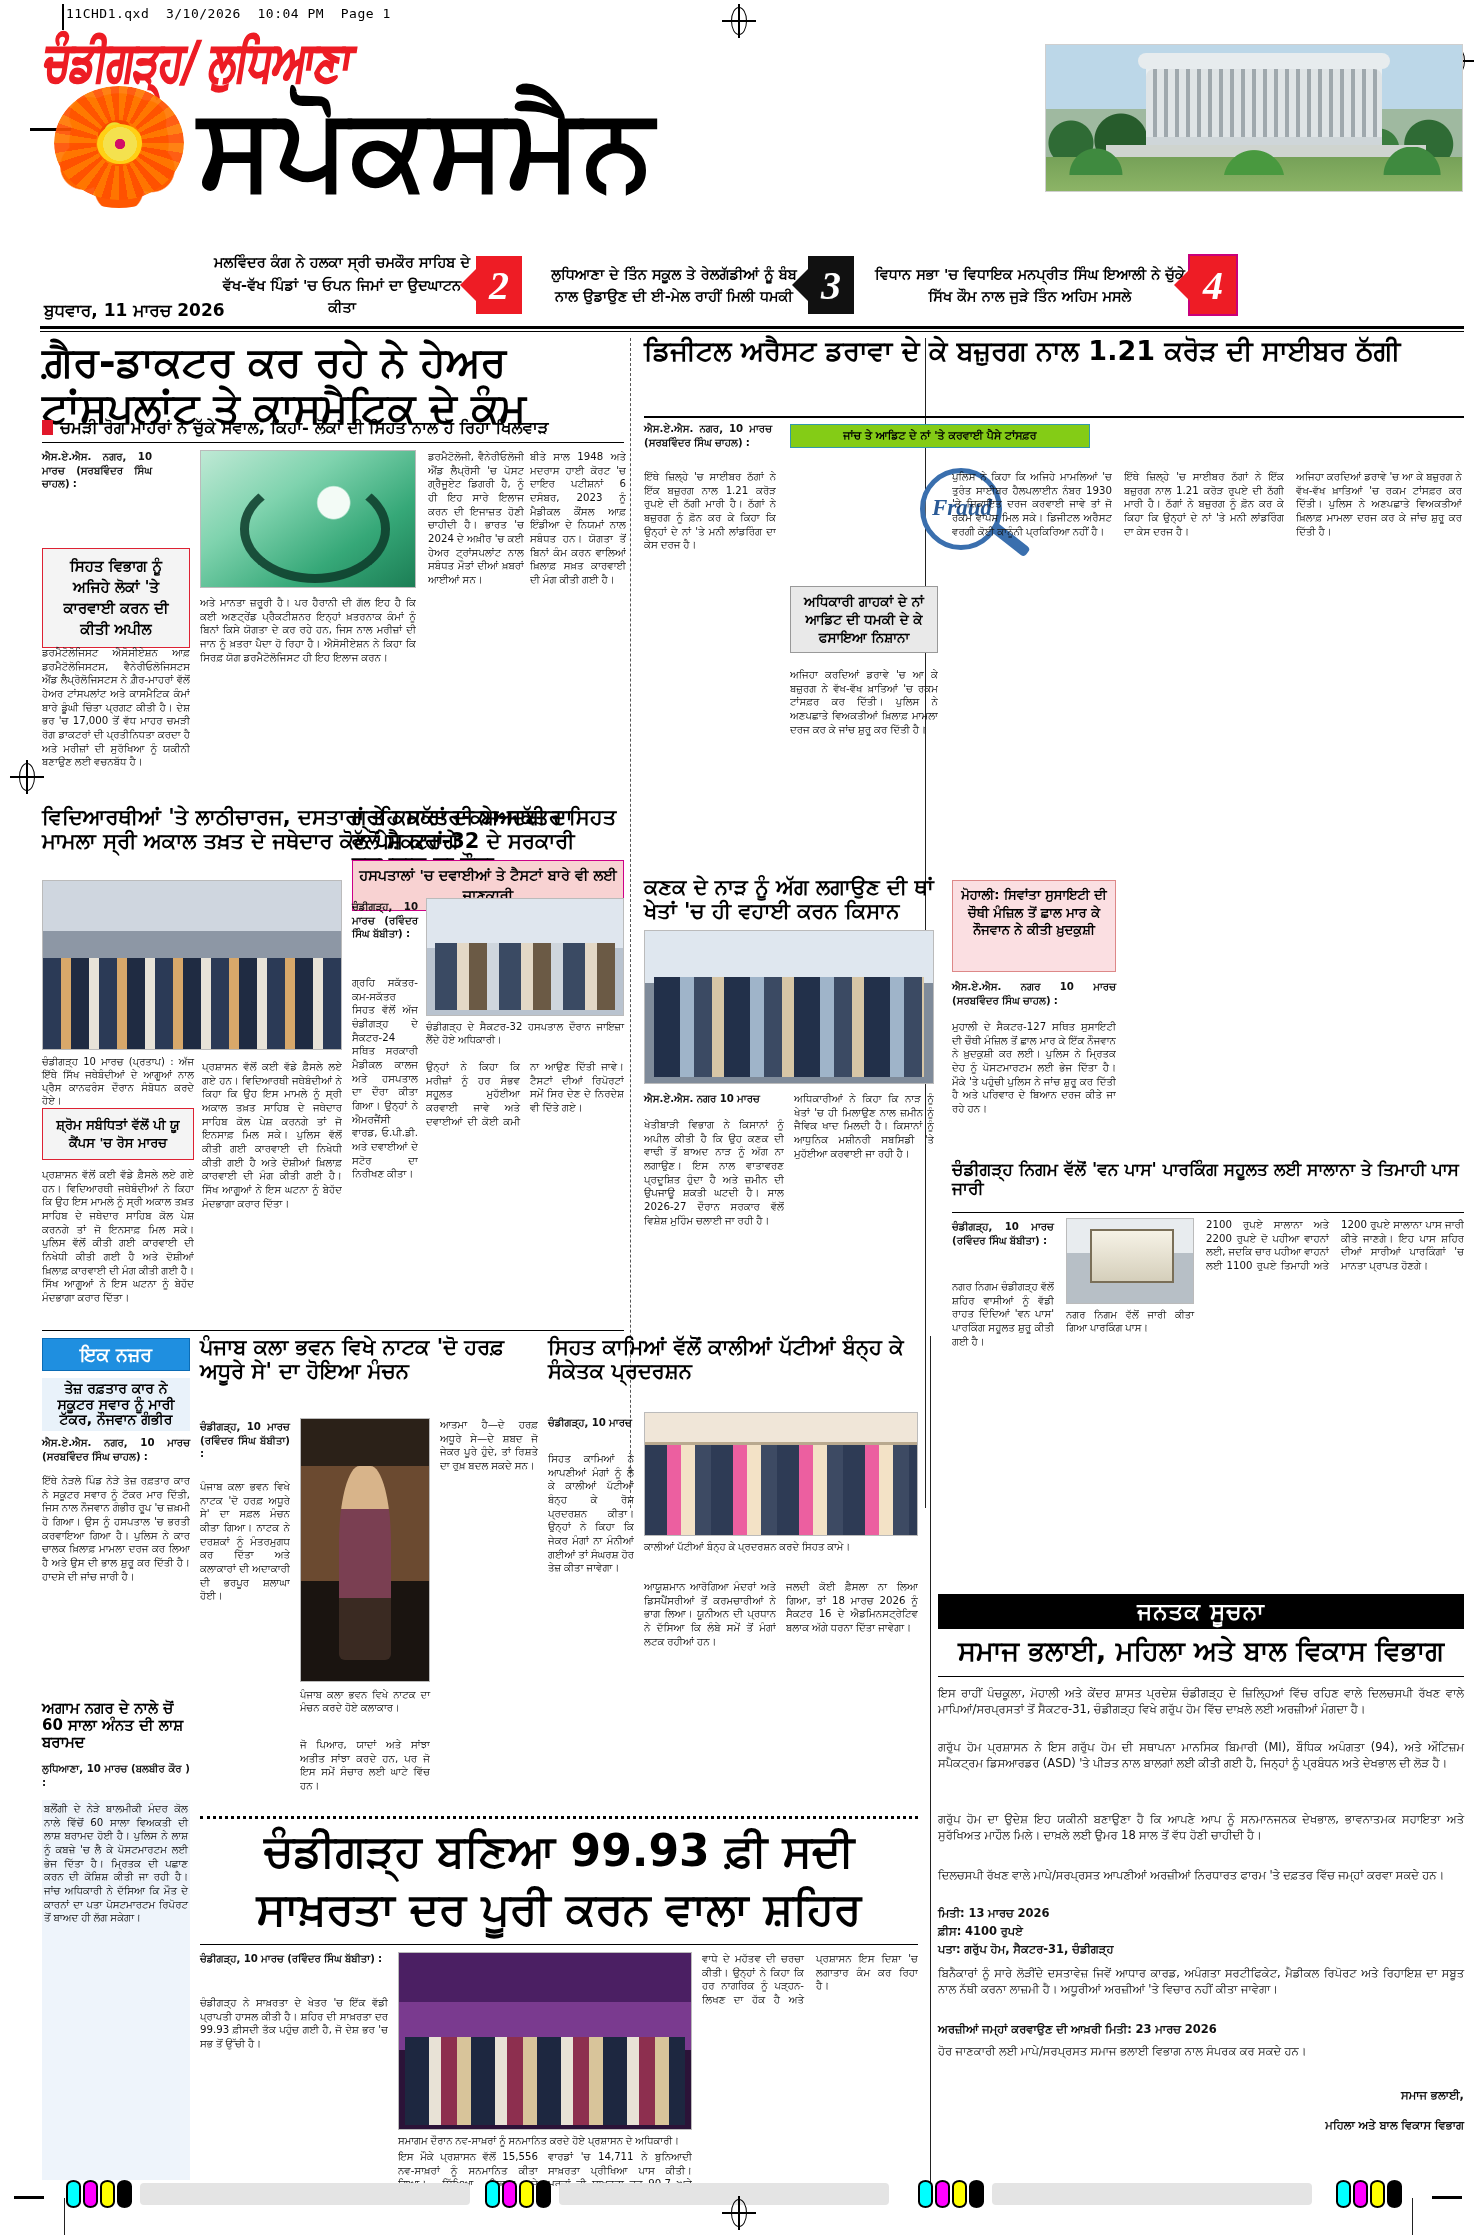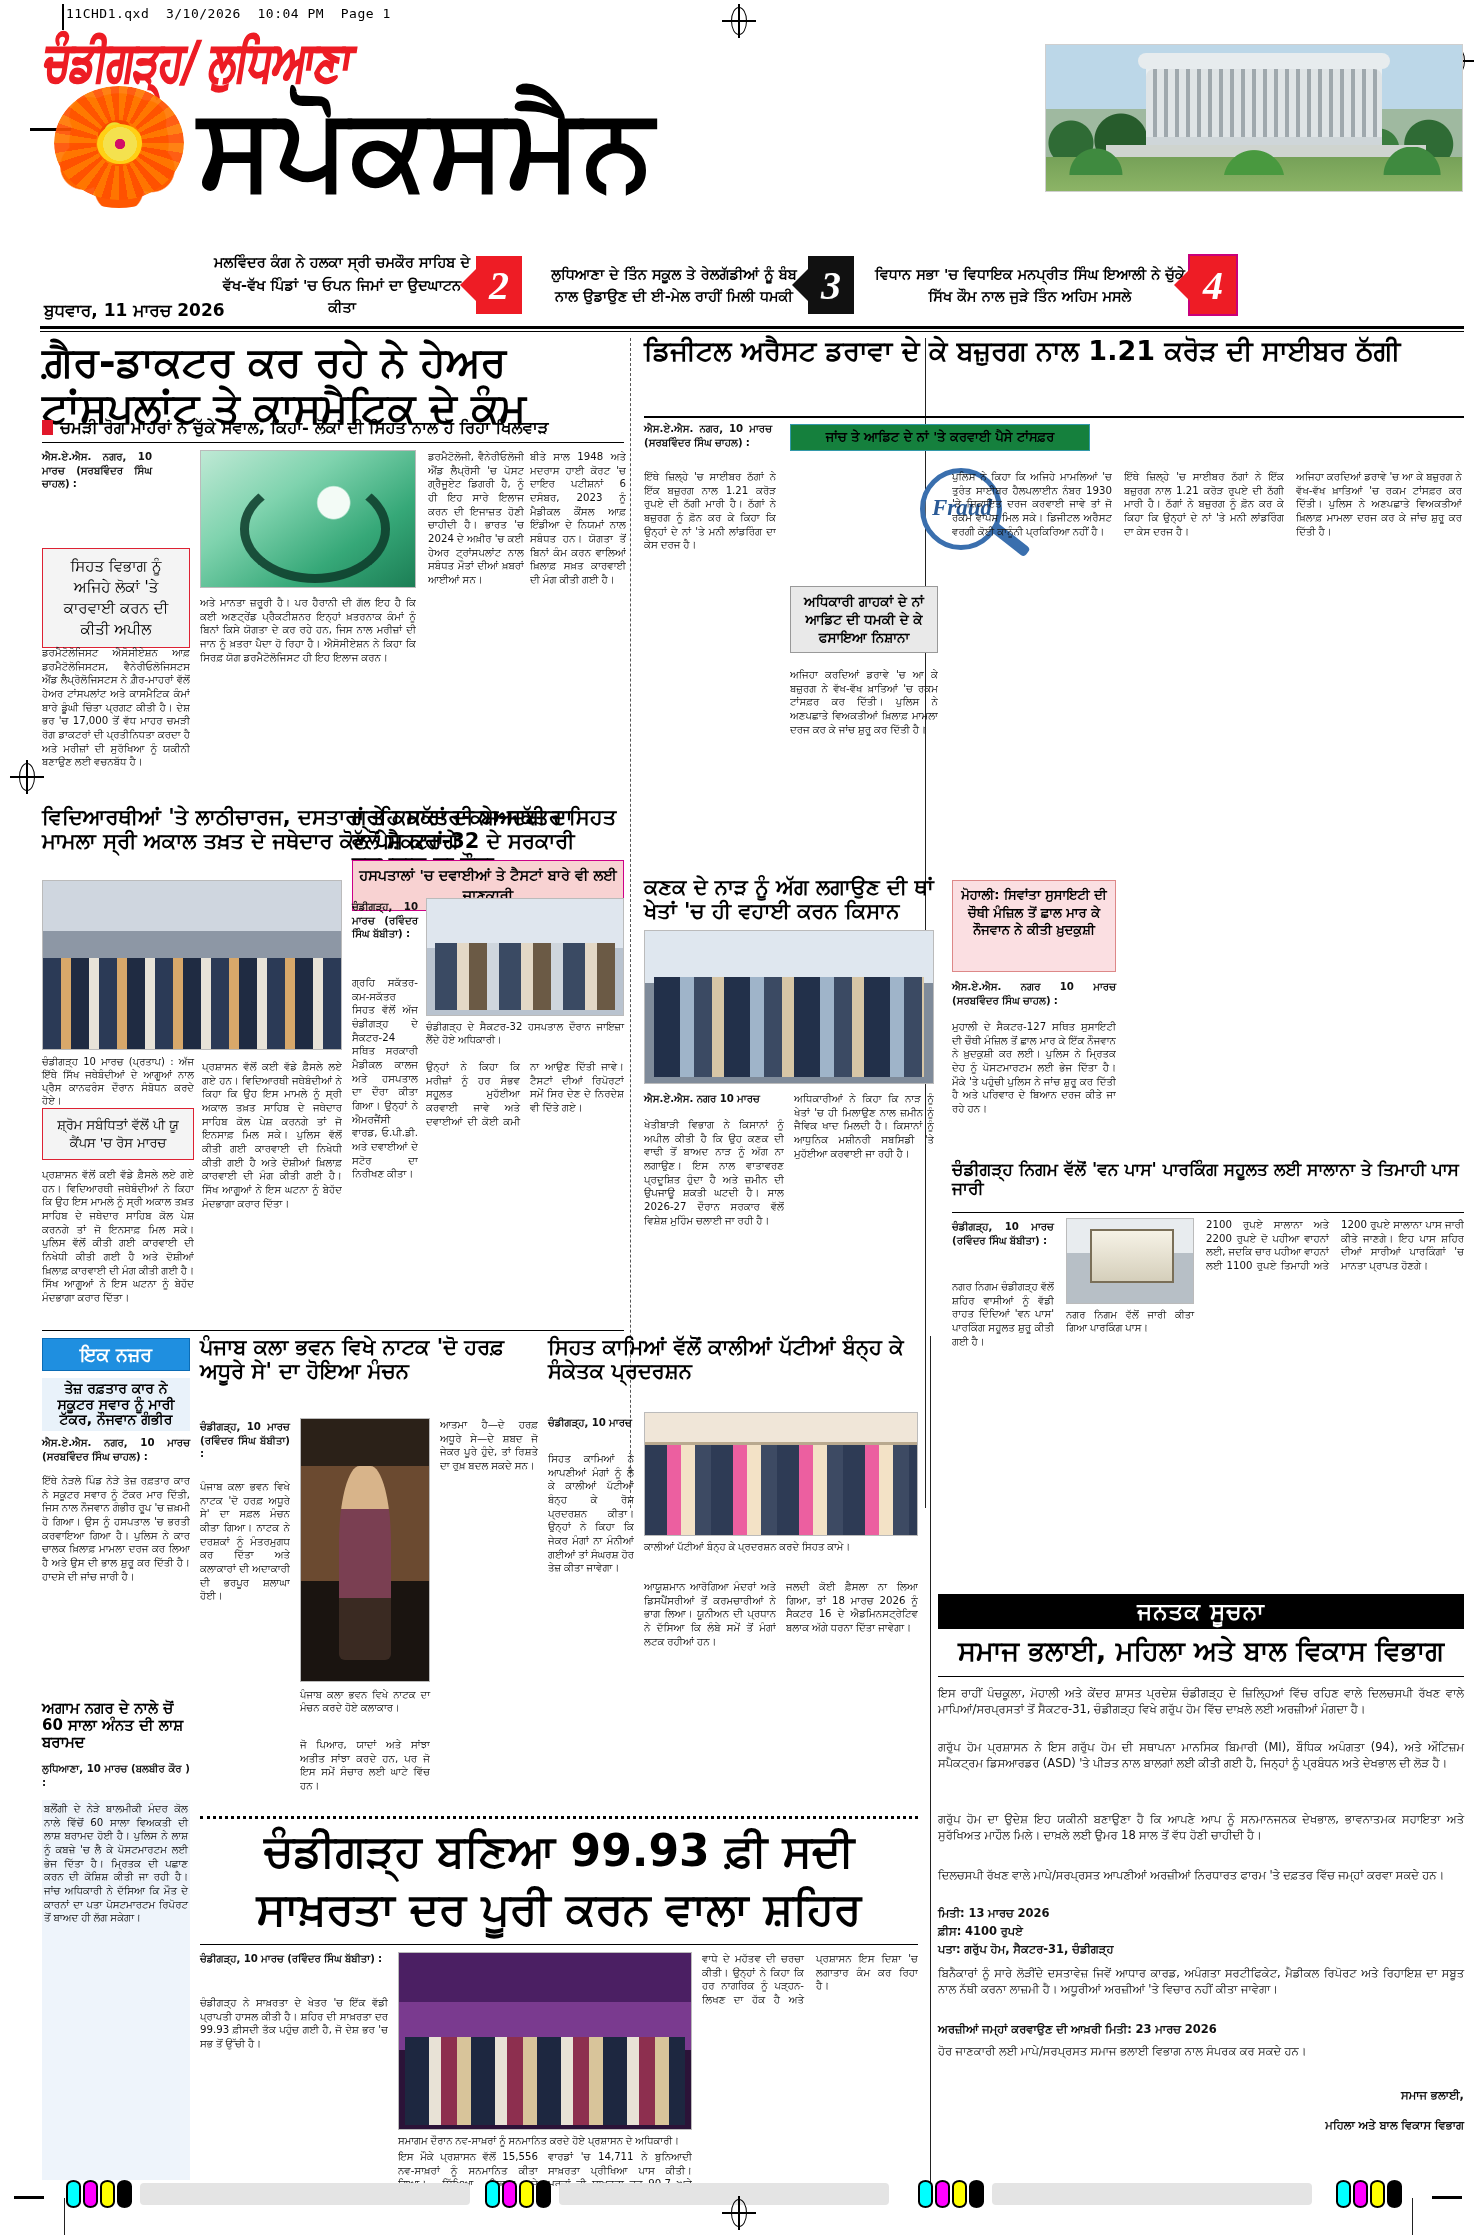--- a/index.html
+++ b/index.html
@@ -135,41 +135,41 @@
   
   .body {
     font-size:10.7px; line-height:1.38; color:#111; text-align:justify;
     hyphens:auto; word-spacing:-0.3px;
   }
   .body.tiny { font-size:10.2px; line-height:1.34; }
 
   
   .redbox {
     border:1px solid #d23; background:#f4f4f4;
-    padding:7px 8px; font-size:15px; font-weight:normal; line-height:1.4; text-align:center;
+    padding:7px 8px; font-size:15px; font-weight:bold; line-height:1.4; text-align:center;
   }
   .pinkband {
     background:#f8d2d2; border:1px solid #c08; padding:5px 6px;
     font-size:14.5px; font-weight:bold; text-align:center; line-height:1.35;
   }
   .greyband {
     background:#e9e9e9; border:1px solid #999; padding:5px 6px;
     font-size:13.5px; font-weight:bold; text-align:center; line-height:1.35;
   }
   .blueband {
     background:#1f8fe0; color:#fff; text-align:center; font-weight:bold;
     font-size:19px; padding:4px 0; border:1px solid #0b6cb5;
   }
   .blackband {
     background:#000; color:#fff; text-align:center; font-weight:bold;
     font-size:23px; padding:4px 0; letter-spacing:1px;
   }
   .cyanband {
-    background:#15803d; border:1px solid #39a; text-align:center;
-    font-weight:bold; font-size:13px; padding:4px 4px; line-height:1.3;
+    background:#84cc16; border:1px solid #39a; text-align:center;
+    font-weight:bold; font-size:11px; padding:4px 4px; line-height:1.3;
   }
   .pinkbox { background:#fbdfe2; border:1px solid #d88; }
 
   
   .photo { position:absolute; overflow:hidden; border:1px solid #bbb; }
   .cap { font-size:10px; line-height:1.3; text-align:justify; }
 
   .ph-steth{background:
      radial-gradient(circle at 62% 38%, #f3fbf6 0 10%, transparent 11%),
      linear-gradient(145deg,#bfe9d5 0%,#7fd3ae 35%,#36a878 70%,#1c7e55 100%);}

